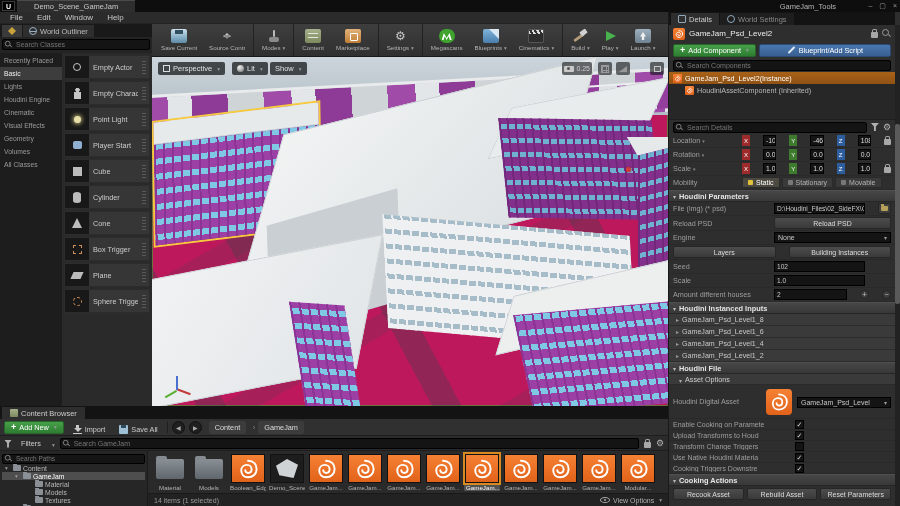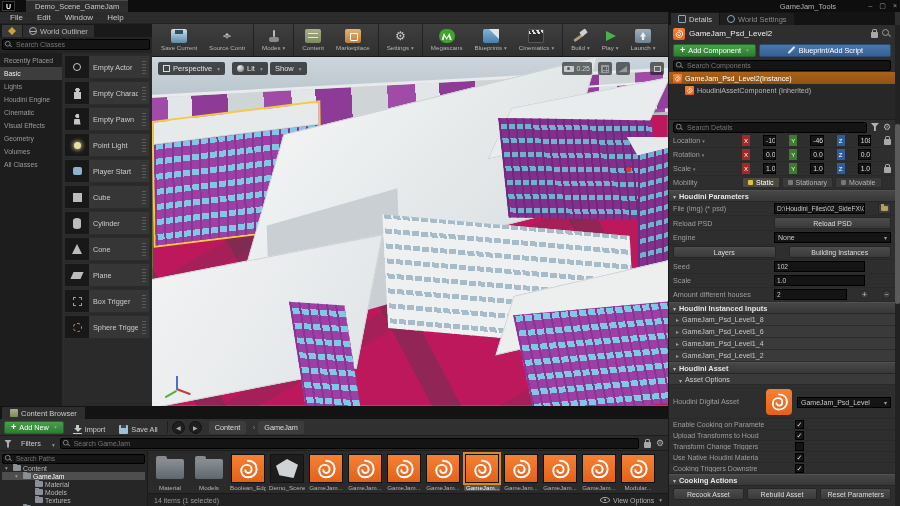--- a/index.html
+++ b/index.html
@@ -4,22 +4,22 @@
 <style>
   html,body{margin:0;padding:0;background:#000;width:900px;height:506px;overflow:hidden}
   *{box-sizing:border-box}
   #app{position:relative;width:900px;height:506px;background:#2b2b2b;overflow:hidden;
        font-family:"Liberation Sans",sans-serif;font-size:9px;color:#cfcfcf;user-select:none}
 
   
   .titlebar{position:absolute;left:0;top:0;width:900px;height:12px;background:#0e0e0e;display:flex;align-items:center}
   .ue-logo{width:13px;height:10px;margin-left:2px;background:#000;color:#fff;font-size:7px;font-weight:bold;
            display:flex;align-items:center;justify-content:center;border:1px solid #3a3a3a}
-  .doc-tab{height:12px;padding:0 9px;background:#2e2e2e;color:#c8c8c8;font-size:7.5px;display:flex;align-items:center;
-           margin-left:11px;border-top:1px solid #4a4a4a}
+  .doc-tab{height:12px;padding:0 17px;background:#2e2e2e;color:#c8c8c8;font-size:7.5px;display:flex;align-items:center;
+           margin-left:2px;border-top:1px solid #4a4a4a}
   .win-title{position:absolute;right:64px;font-size:7.5px;color:#b5b5b5}
   .win-controls{position:absolute;right:3px;display:flex;gap:7px;font-size:7px;color:#9a9a9a}
   .win-controls span{cursor:default}
 
   
   .menubar{position:absolute;left:0;top:12px;width:668px;height:12px;background:#2b2b2b;display:flex;align-items:center;
            padding-left:3px;border-bottom:1px solid #242424}
   .menu-item{padding:0 7px;font-size:8px;color:#c8c8c8}
 
   
@@ -366,27 +366,20 @@
           </div>
 
           <div class="actor">
             <span class="ai empty-character">
               <span class="shp"></span>
             </span>
             <span class="alabel">Empty Character</span>
             <span class="grip"></span>
           </div>
 
-          <div class="actor">
-            <span class="ai empty-pawn">
-              <span class="shp"></span>
-            </span>
-            <span class="alabel">Empty Pawn</span>
-            <span class="grip"></span>
-          </div>
 
           <div class="actor">
             <span class="ai point-light">
               <span class="shp"></span>
             </span>
             <span class="alabel">Point Light</span>
             <span class="grip"></span>
           </div>
 
           <div class="actor">
@@ -416,32 +409,32 @@
 
           <div class="actor">
             <span class="ai cone">
               <span class="shp"></span>
             </span>
             <span class="alabel">Cone</span>
             <span class="grip"></span>
           </div>
 
           <div class="actor">
+            <span class="ai box-trigger">
+              <span class="shp"></span>
+            </span>
+            <span class="alabel">Box Trigger</span>
+            <span class="grip"></span>
+          </div>
+
+          <div class="actor">
             <span class="ai plane">
               <span class="shp"></span>
             </span>
             <span class="alabel">Plane</span>
-            <span class="grip"></span>
-          </div>
-
-          <div class="actor">
-            <span class="ai box-trigger">
-              <span class="shp"></span>
-            </span>
-            <span class="alabel">Box Trigger</span>
             <span class="grip"></span>
           </div>
 
           <div class="actor">
             <span class="ai sphere-trigger">
               <span class="shp"></span>
             </span>
             <span class="alabel">Sphere Trigger</span>
             <span class="grip"></span>
           </div>
@@ -733,21 +726,21 @@
         </div>
         <div class="hii-row">
           <span>GameJam_Psd_Level1_4</span>
         </div>
         <div class="hii-row">
           <span>GameJam_Psd_Level1_2</span>
         </div>
       </div>
 
     <div class="sec">
-        <span>Houdini Asset</span>
+        <span>Houdini File</span>
       </div>
     <div class="subsec">
         <span>Asset Options</span>
       </div>
     <div class="hda">
       <span class="plabel" style="margin-top:8px">Houdini Digital Asset</span>
       <span class="hda-logo spiral">
         <svg viewBox="0 0 32 32">
             <path d="M16 5 C23.5 5 27.5 10 27.5 16 C27.5 22.5 22.5 27 16 27 C10.5 27 7 23 7 18 C7 13.5 10.5 10.5 14.5 10.5 C18.2 10.5 20.8 13 20.8 16.3 C20.8 19.2 18.8 21.2 16.2 21.2 C13.9 21.2 12.4 19.6 12.4 17.6" fill="none" stroke="#fff" stroke-width="2.6" stroke-linecap="round"></path>
           </svg>

